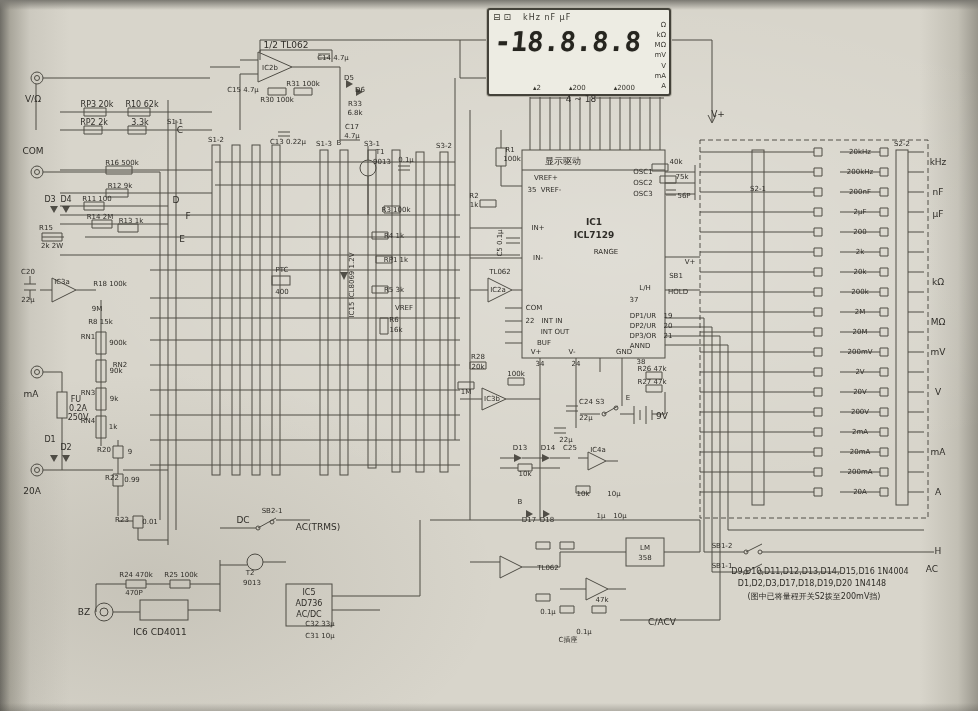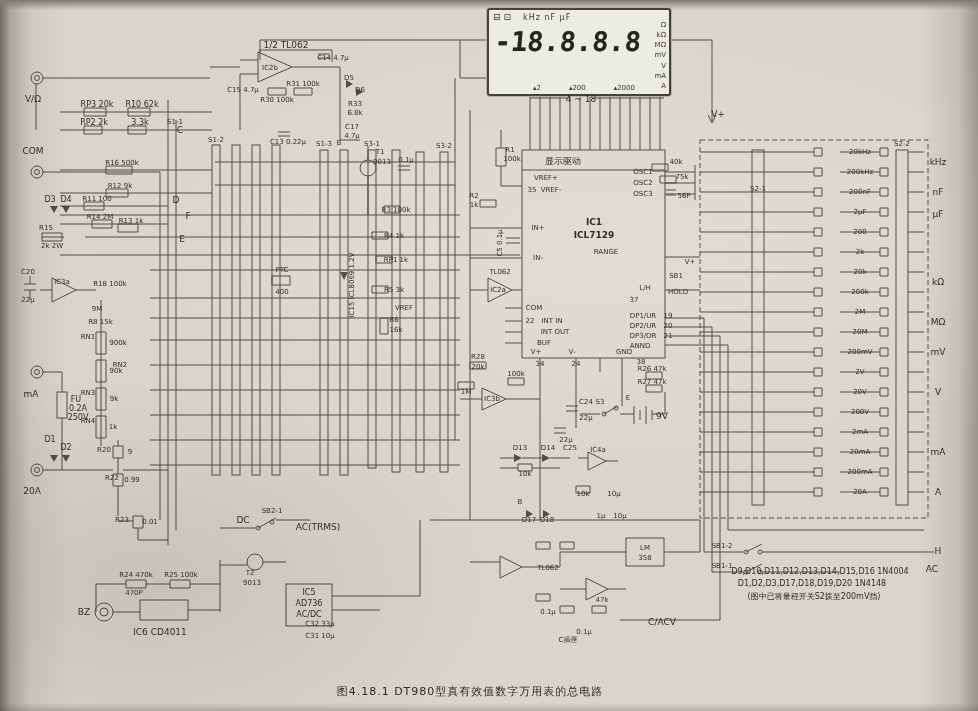--- a/index.html
+++ b/index.html
@@ -343,14 +343,13 @@
       <span class="lbl s9" style="left: 938px; top: 192px;">nF</span>
       <span class="lbl s9" style="left: 938px; top: 214px;">μF</span>
       <span class="lbl s9" style="left: 938px; top: 282px;">kΩ</span>
       <span class="lbl s9" style="left: 938px; top: 322px;">MΩ</span>
       <span class="lbl s9" style="left: 938px; top: 352px;">mV</span>
       <span class="lbl s9" style="left: 938px; top: 392px;">V</span>
       <span class="lbl s9" style="left: 938px; top: 452px;">mA</span>
       <span class="lbl s9" style="left: 938px; top: 492px;">A</span>
     </div>
 
-  <div class="caption">图4.18.1  DT980型真有效值数字万用表的总电路</div>
 </div>
 
 </body></html>

